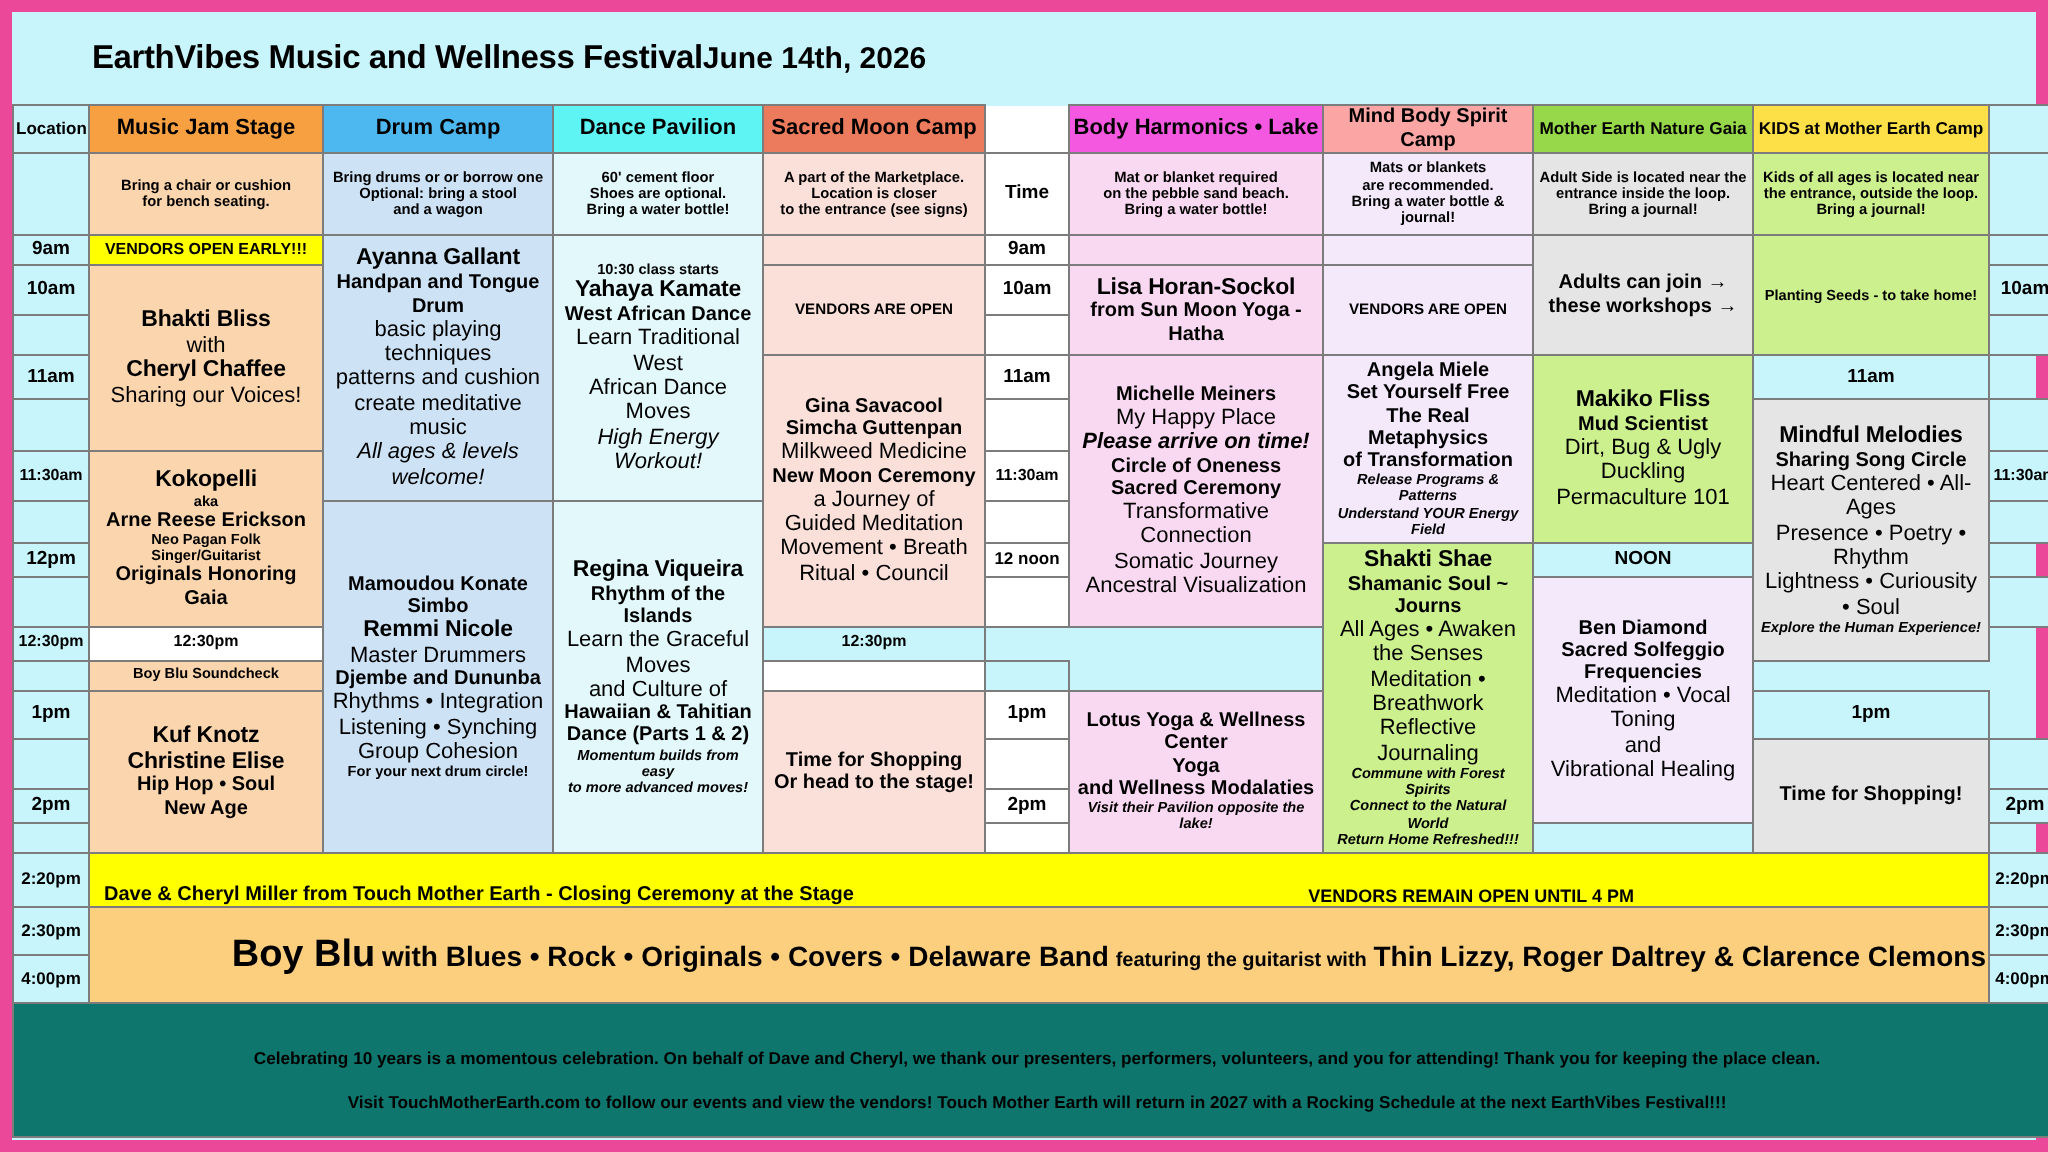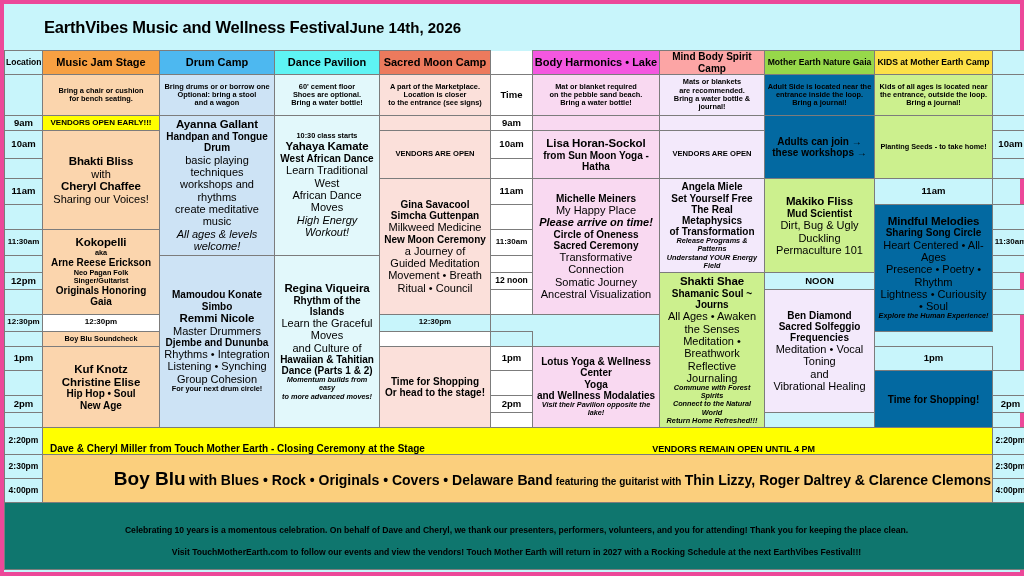--- a/index.html
+++ b/index.html
@@ -6,21 +6,21 @@
   body{
     width:1024px;height:576px;
     background:#c9f4fa;
     font-family:"Liberation Sans", sans-serif;
     overflow:hidden;
   }
   .page{
     width:1024px;height:576px;position:relative;
     background:#c8f5fb;
     box-sizing:border-box;
-    border:4px solid #ec4899;
+    border:6px solid #ec4899;
   }
   
   .titlebar{
     height:46px;display:flex;align-items:center;
     padding:0 14px;box-sizing:border-box;
   }
   .title-left{font-size:16.5px;font-weight:bold;color:#000;letter-spacing:-.2px;flex:0 0 auto;padding-left:26px;}
   .title-mid{flex:1;text-align:center;font-size:16.5px;font-weight:bold;letter-spacing:.2px;padding-right:60px;}
   .title-right{font-size:15px;font-weight:bold;flex:0 0 auto;padding-right:8px;}
 
@@ -57,21 +57,21 @@
   .xs{font-size:7.3px;font-weight:bold;}
   .it{font-style:italic;}
 
   
   .c-music{background:#fbd5ad;}
   .c-drum{background:#cde3f5;}
   .c-dance{background:#e2f8fb;}
   .c-sacred{background:#fbe0da;}
   .c-body{background:#f9d9f1;}
   .c-mind{background:#f3e9fb;}
-  .c-earth{background:#0369a1;margin-left:48px;}
+  .c-earth{background:#e5e5e5;margin-left:48px;}
   .c-kids{background:#ccf08e;}
   .c-yellow{background:#ffff00;}
 
   .h-music{background:#f7a042;}
   .h-drum{background:#4db8f0;}
   .h-dance{background:#5ef4f4;}
   .h-sacred{background:#ec7a5d;}
   .h-body{background:#f457e0;}
   .h-mind{background:#fca5a5;}
   .h-earth{background:#97d84a;}
@@ -182,21 +182,21 @@
     </tr>
 
     <tr style="height:15px">
       <td class="timecell">9am</td>
       <td class="c-yellow" style="font-size:8px;font-weight:bold">VENDORS OPEN EARLY!!!</td>
       <td class="c-drum" rowspan="6">
         <div class="blockcell" id="drum_first">
               <span class="ln big">Ayanna Gallant</span>
               <span class="ln med">Handpan and Tongue Drum</span>
               <span class="ln sm">basic playing techniques</span>
-              <span class="ln sm">workshops and rhythms</span>
+              <span class="ln sm">patterns and cushion</span>
               <span class="ln sm">create meditative music</span>
               <span class="ln sm it">All ages &amp; levels welcome!</span>
             </div>
       </td>
       <td class="c-dance" rowspan="6">
         <div class="blockcell" id="dance_first">
               <span class="ln xs">10:30 class starts</span>
               <span class="ln big">Yahaya Kamate</span>
               <span class="ln med">West African Dance</span>
               <span class="ln sm">Learn Traditional West</span>

